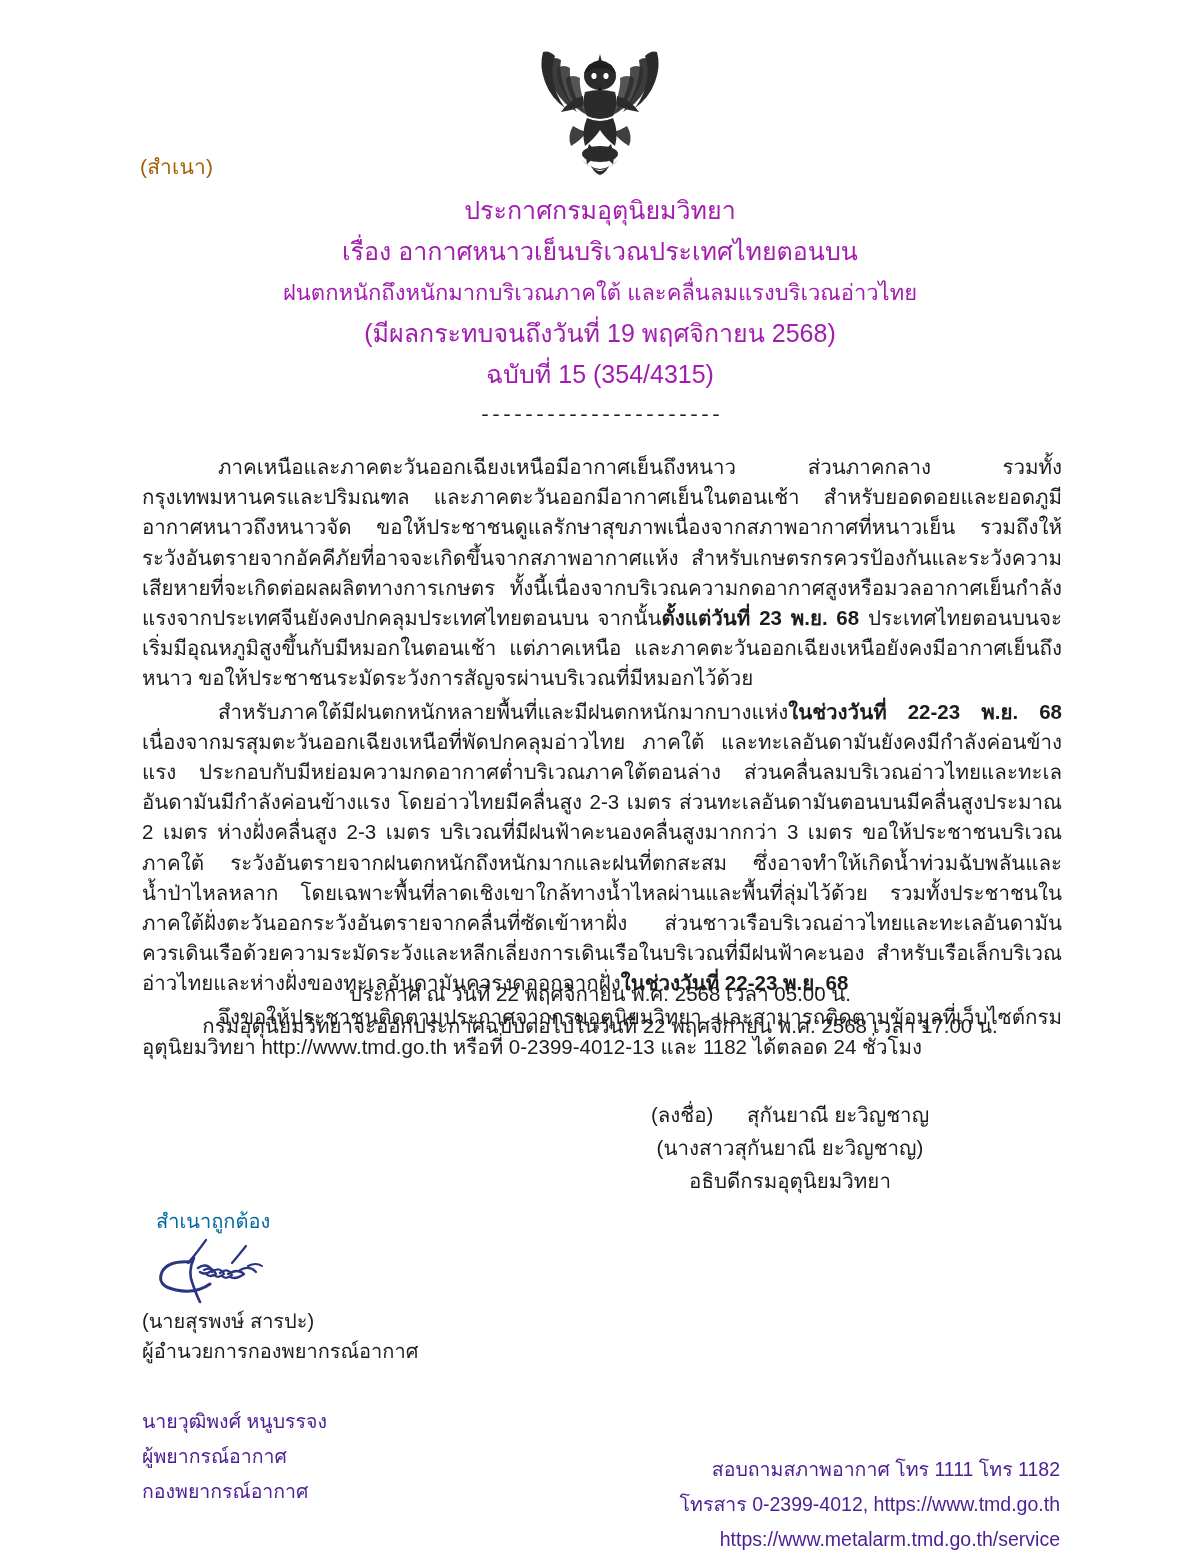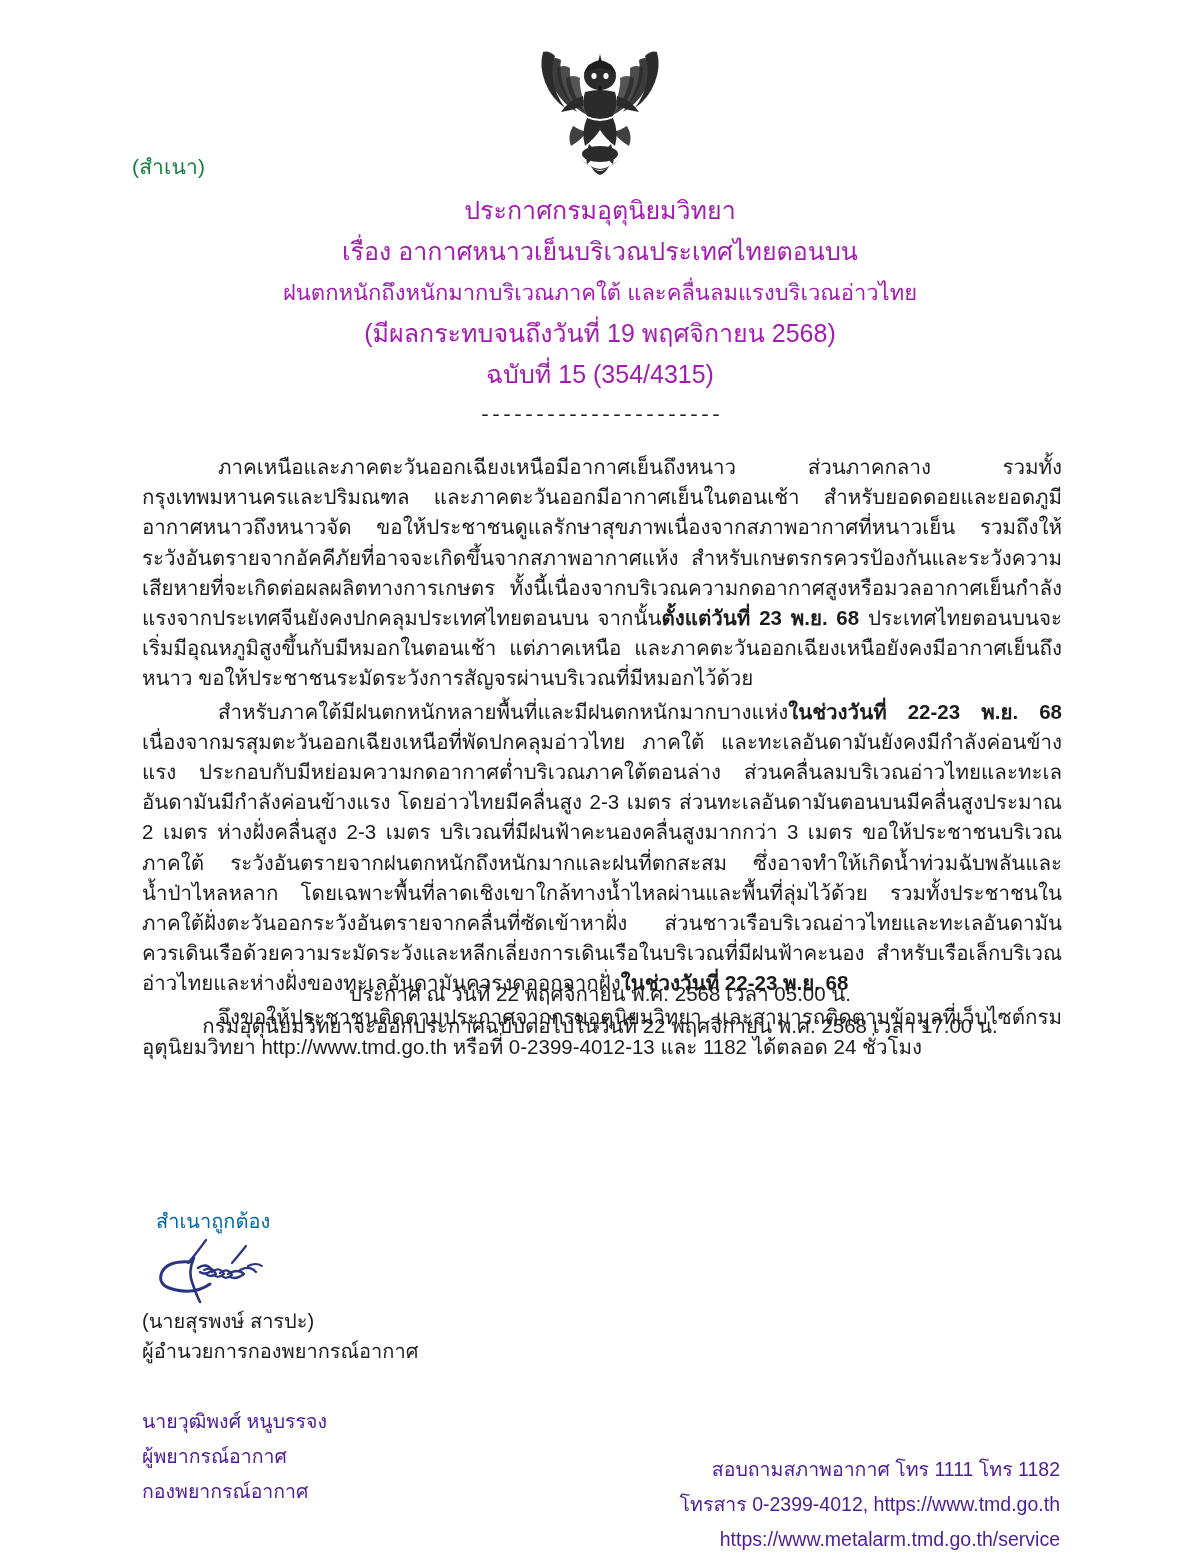--- a/index.html
+++ b/index.html
@@ -32,23 +32,23 @@
     width: 150px;
     height: 140px;
     display: inline-block;
     vertical-align: top;
   }
 
   
   .copy-marker {
     position: absolute;
     top: 150px;
-    left: 132px;
+    left: 140px;
     font-size: 21px;
-    color: #15803d;
+    color: #a16207;
     letter-spacing: 0.2px;
   }
 
   
   .titles {
     position: absolute;
     top: 190px;
     left: 100px;
     width: 1000px;
     text-align: center;
@@ -234,20 +234,28 @@
     <p class="para"><span>ภาคเหนือและภาคตะวันออกเฉียงเหนือมีอากาศเย็นถึงหนาว ส่วนภาคกลาง รวมทั้งกรุงเทพมหานครและปริมณฑล และภาคตะวันออกมีอากาศเย็นในตอนเช้า สำหรับยอดดอยและยอดภูมีอากาศหนาวถึงหนาวจัด ขอให้ประชาชนดูแลรักษาสุขภาพเนื่องจากสภาพอากาศที่หนาวเย็น รวมถึงให้ระวังอันตรายจากอัคคีภัยที่อาจจะเกิดขึ้นจากสภาพอากาศแห้ง สำหรับเกษตรกรควรป้องกันและระวังความเสียหายที่จะเกิดต่อผลผลิตทางการเกษตร ทั้งนี้เนื่องจากบริเวณความกดอากาศสูงหรือมวลอากาศเย็นกำลังแรงจากประเทศจีนยังคงปกคลุมประเทศไทยตอนบน จากนั้น</span><b>ตั้งแต่วันที่ 23 พ.ย. 68</b><span> ประเทศไทยตอนบนจะเริ่มมีอุณหภูมิสูงขึ้นกับมีหมอกในตอนเช้า แต่ภาคเหนือ และภาคตะวันออกเฉียงเหนือยังคงมีอากาศเย็นถึงหนาว ขอให้ประชาชนระมัดระวังการสัญจรผ่านบริเวณที่มีหมอกไว้ด้วย</span></p>
     <p class="para"><span>สำหรับภาคใต้มีฝนตกหนักหลายพื้นที่และมีฝนตกหนักมากบางแห่ง</span><b>ในช่วงวันที่ 22-23 พ.ย. 68</b><span> เนื่องจากมรสุมตะวันออกเฉียงเหนือที่พัดปกคลุมอ่าวไทย ภาคใต้ และทะเลอันดามันยังคงมีกำลังค่อนข้างแรง ประกอบกับมีหย่อมความกดอากาศต่ำบริเวณภาคใต้ตอนล่าง ส่วนคลื่นลมบริเวณอ่าวไทยและทะเลอันดามันมีกำลังค่อนข้างแรง โดยอ่าวไทยมีคลื่นสูง 2-3 เมตร ส่วนทะเลอันดามันตอนบนมีคลื่นสูงประมาณ 2 เมตร ห่างฝั่งคลื่นสูง 2-3 เมตร บริเวณที่มีฝนฟ้าคะนองคลื่นสูงมากกว่า 3 เมตร ขอให้ประชาชนบริเวณภาคใต้ ระวังอันตรายจากฝนตกหนักถึงหนักมากและฝนที่ตกสะสม ซึ่งอาจทำให้เกิดน้ำท่วมฉับพลันและน้ำป่าไหลหลาก โดยเฉพาะพื้นที่ลาดเชิงเขาใกล้ทางน้ำไหลผ่านและพื้นที่ลุ่มไว้ด้วย รวมทั้งประชาชนในภาคใต้ฝั่งตะวันออกระวังอันตรายจากคลื่นที่ซัดเข้าหาฝั่ง ส่วนชาวเรือบริเวณอ่าวไทยและทะเลอันดามัน ควรเดินเรือด้วยความระมัดระวังและหลีกเลี่ยงการเดินเรือในบริเวณที่มีฝนฟ้าคะนอง สำหรับเรือเล็กบริเวณอ่าวไทยและห่างฝั่งของทะเลอันดามันควรงดออกจากฝั่ง</span><b>ในช่วงวันที่ 22-23 พ.ย. 68</b></p>
     <p class="para"><span>จึงขอให้ประชาชนติดตามประกาศจากกรมอุตุนิยมวิทยา และสามารถติดตามข้อมูลที่เว็บไซต์กรมอุตุนิยมวิทยา http://www.tmd.go.th หรือที่ 0-2399-4012-13 และ 1182 ได้ตลอด 24 ชั่วโมง</span></p>
   </div>
 
   <div class="issue-dates">
     <div>ประกาศ ณ วันที่ 22 พฤศจิกายน พ.ศ. 2568 เวลา 05.00 น.</div>
     <div>กรมอุตุนิยมวิทยาจะออกประกาศฉบับต่อไปในวันที่ 22 พฤศจิกายน พ.ศ. 2568 เวลา 17.00 น.</div>
   </div>
 
+  <div class="sig-block">
+    <div class="sig-row">
+      <span class="sig-label">(ลงชื่อ)</span>
+      <span>สุกันยาณี ยะวิญชาญ</span>
+    </div>
+    <div class="sig-row">(นางสาวสุกันยาณี ยะวิญชาญ)</div>
+    <div class="sig-row">อธิบดีกรมอุตุนิยมวิทยา</div>
+  </div>
 
   <div class="cert-block">
     <div class="cert-label">สำเนาถูกต้อง</div>
     <svg class="ink-sig" viewBox="0 0 200 74" aria-hidden="true">
       <g fill="none" stroke="#2a3580" stroke-linecap="round" stroke-linejoin="round">
         <path d="M58 8 Q48 22 40 31" stroke-width="2.2"></path>
         <path d="M98 14 Q90 24 84 31" stroke-width="2.2"></path>
         <path d="M44 30 Q20 28 14 40 Q8 54 28 58 Q48 62 62 52" stroke-width="3"></path>
         <path d="M46 26 Q40 38 44 50 Q48 62 52 70" stroke-width="2.6"></path>
         <path d="M50 36 Q58 30 64 38 Q58 44 52 40" stroke-width="2.4"></path>

